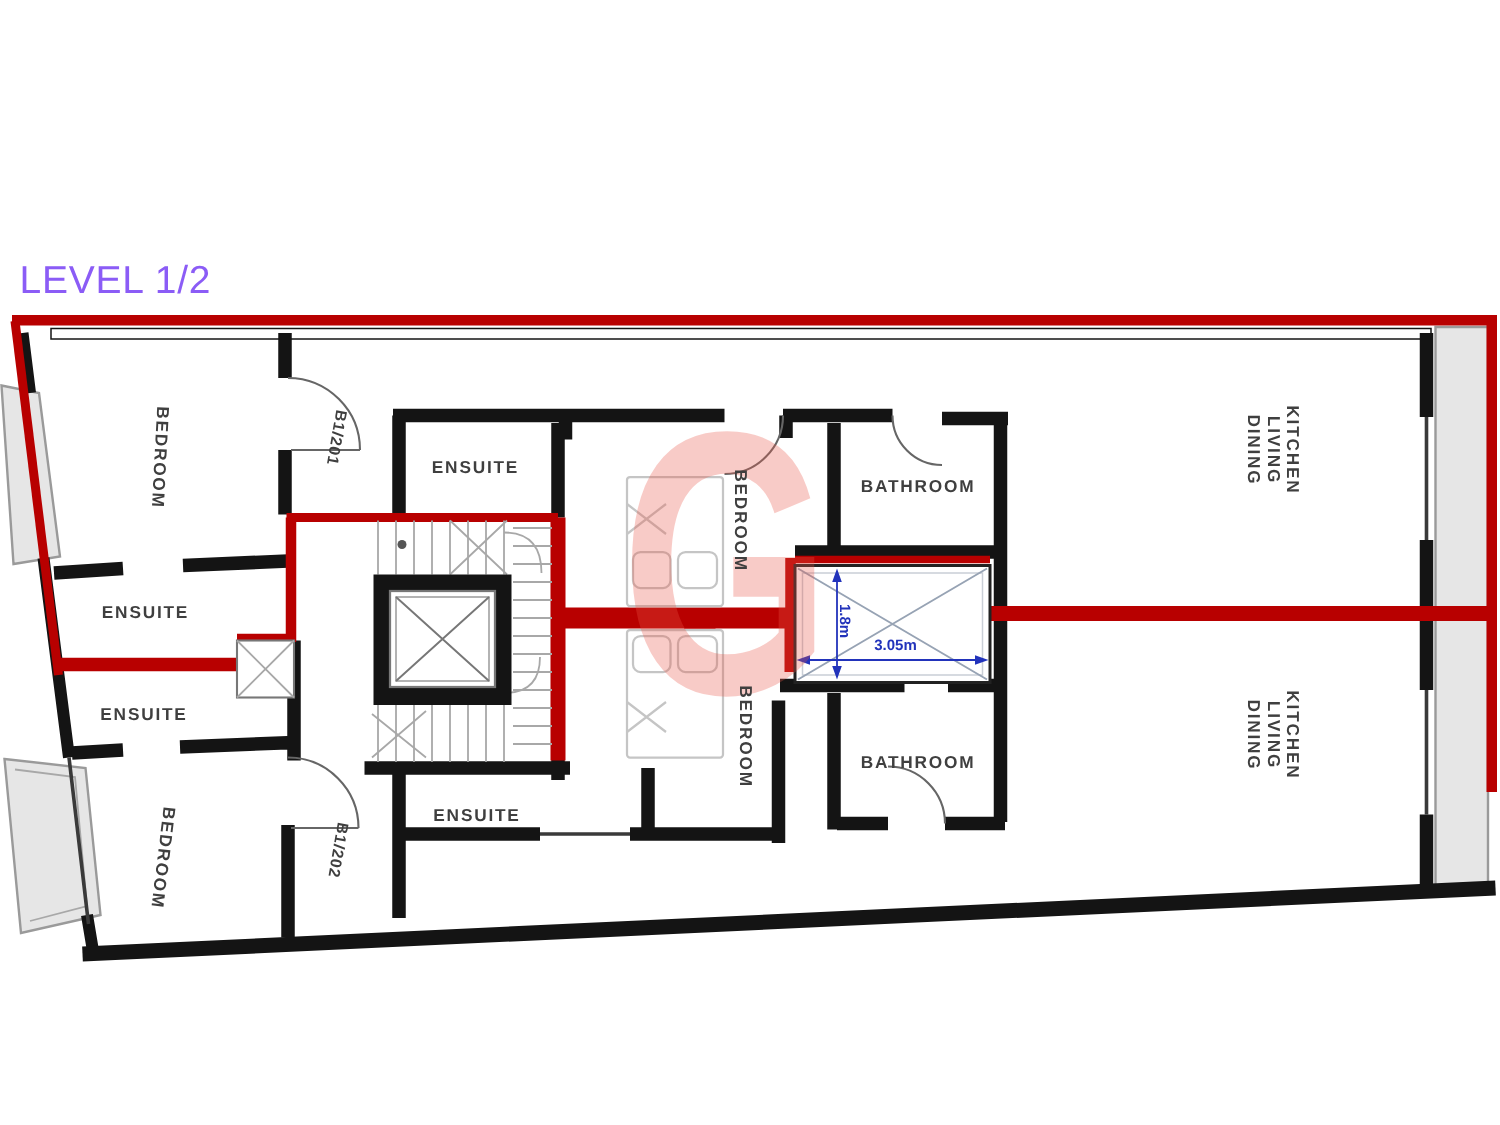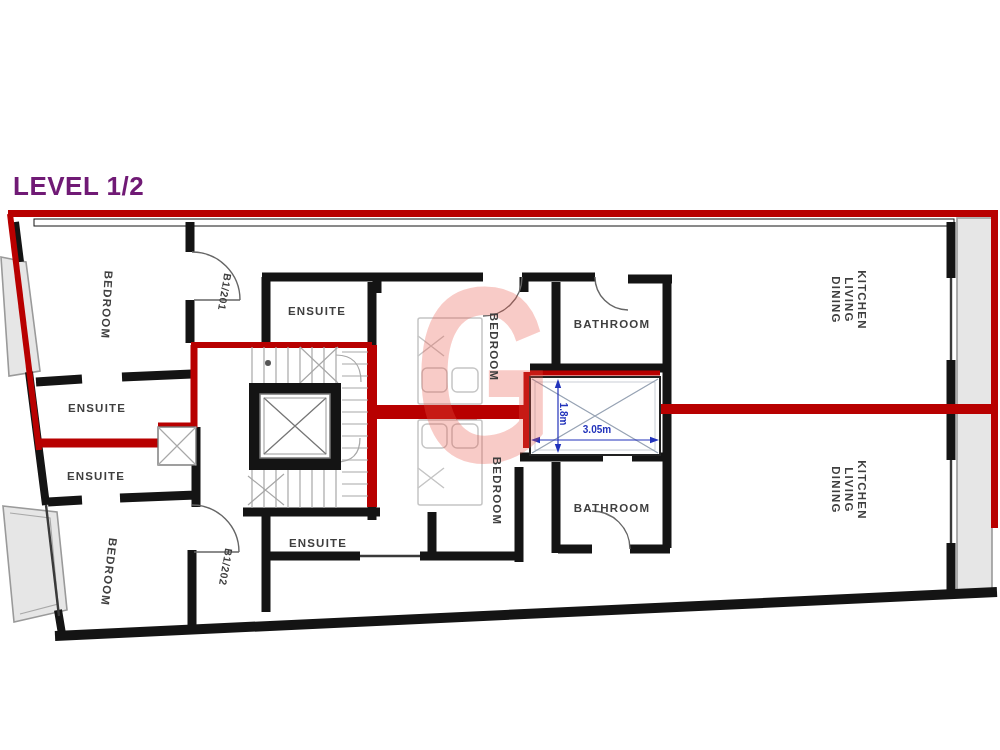--- a/index.html
+++ b/index.html
@@ -1,19 +1,19 @@
 <!DOCTYPE html>
 <html style="--accent-red: #b80000; --wall-black: #141414; --dim-blue: #2233bb; --balcony-gray: #e6e6e6; --watermark-pink: #ea5648;"><head>
 <meta charset="utf-8">
 <style>
   html,body{margin:0;padding:0;background:#fff;}
   .stage{position:relative;width:1000px;height:750px;background:#fff;overflow:hidden;
          font-family:"Liberation Sans",sans-serif;}
-  .title{position:absolute;left:13px;top:171px;font-size:26px;font-weight:700;
-         letter-spacing:.5px;color:#701a75;}
+  .title{position:absolute;left:13px;top:171px;font-size:26px;font-weight:400;
+         letter-spacing:.5px;color:#8b5cf6;}
   svg{position:absolute;left:0;top:0;}
   .wall{stroke:var(--wall-black,#141414);fill:none;}
   .thinwin{stroke:#3a3a3a;fill:none;}
   .red-s{stroke:var(--accent-red,#b80000);fill:none;}
   .red-f{fill:var(--accent-red,#b80000);}
   .balc{fill:var(--balcony-gray,#e6e6e6);stroke:#9a9a9a;stroke-width:1.6;}
   .stair{stroke:#a8a8a8;stroke-width:1.2;fill:none;}
   .furn{stroke:#c5c5c5;stroke-width:1.5;fill:#fff;}
   .rlabel{font-size:11.5px;font-weight:bold;fill:#3f3f3f;letter-spacing:1.2px;text-anchor:middle;}
   .unitlabel{font-size:10.5px;font-weight:bold;fill:#3f3f3f;letter-spacing:.6px;text-anchor:middle;}

